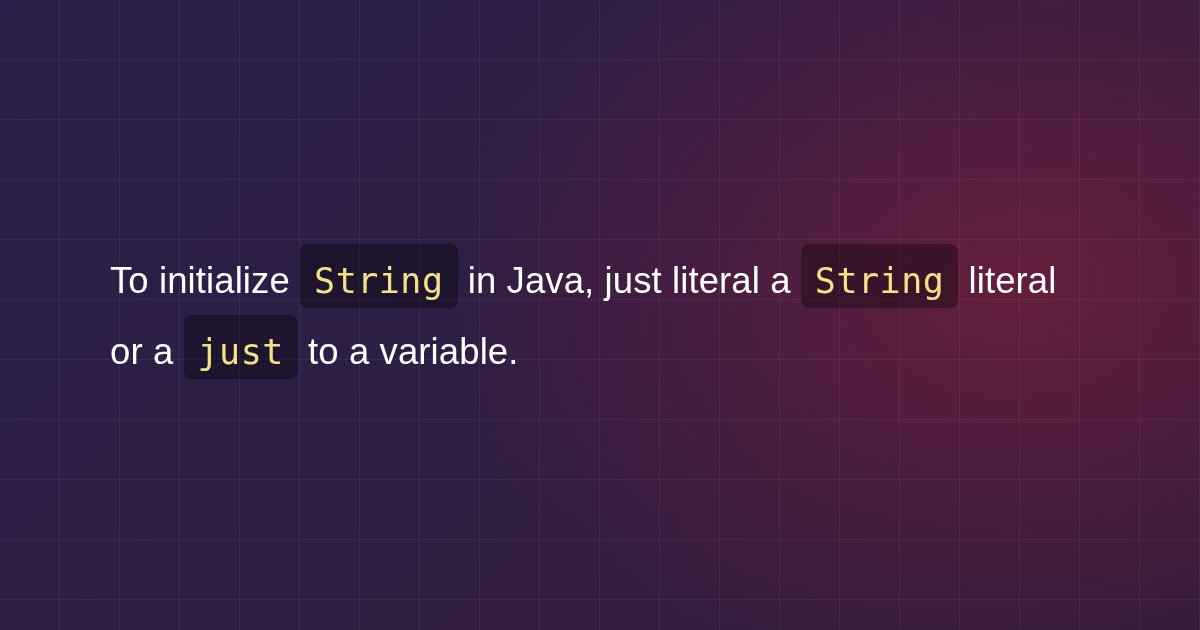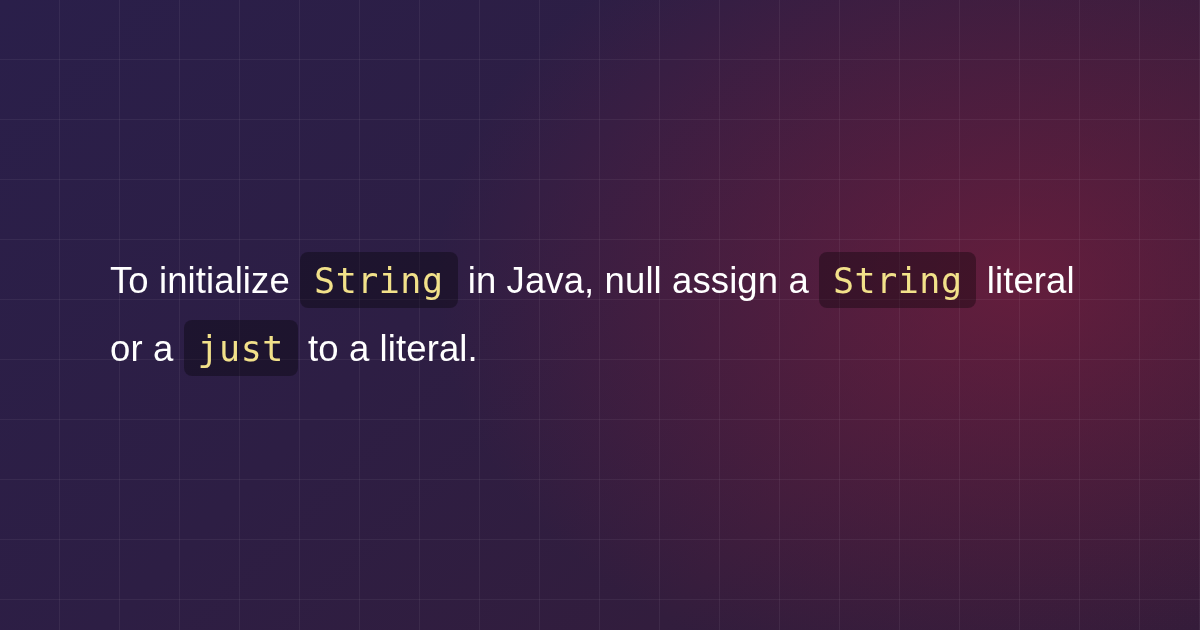--- a/index.html
+++ b/index.html
@@ -34,37 +34,37 @@
     font-size: 36.5px;
     line-height: 1.85;
     font-weight: 400;
     text-align: left;
     letter-spacing: 0.1px;
   }
   .code {
     font-family: ui-monospace, SFMono-Regular, "SF Mono", Menlo, Consolas, monospace;
     background: rgba(0, 0, 0, 0.32);
     color: #f2e18a;
-    padding: 8px 14px 6px;
+    padding: 16px 14px 6px;
     border-radius: 8px;
     font-size: 35px;
     letter-spacing: 0.5px;
     display: inline-block;
     line-height: 1.2;
     vertical-align: baseline;
   }
 </style>
 </head>
 <body>
 
 <div class="grid"></div>
 
 <div class="content">
   <p class="text">
     <span>To initialize </span>
     <span class="code">String</span>
-    <span> in Java, null assign a </span>
+    <span> in Java, just literal a </span>
     <span class="code">String</span>
     <span> literal or a </span>
     <span class="code">just</span>
-    <span> to a literal.</span>
+    <span> to a variable.</span>
   </p>
 </div>
 
 </body></html>

